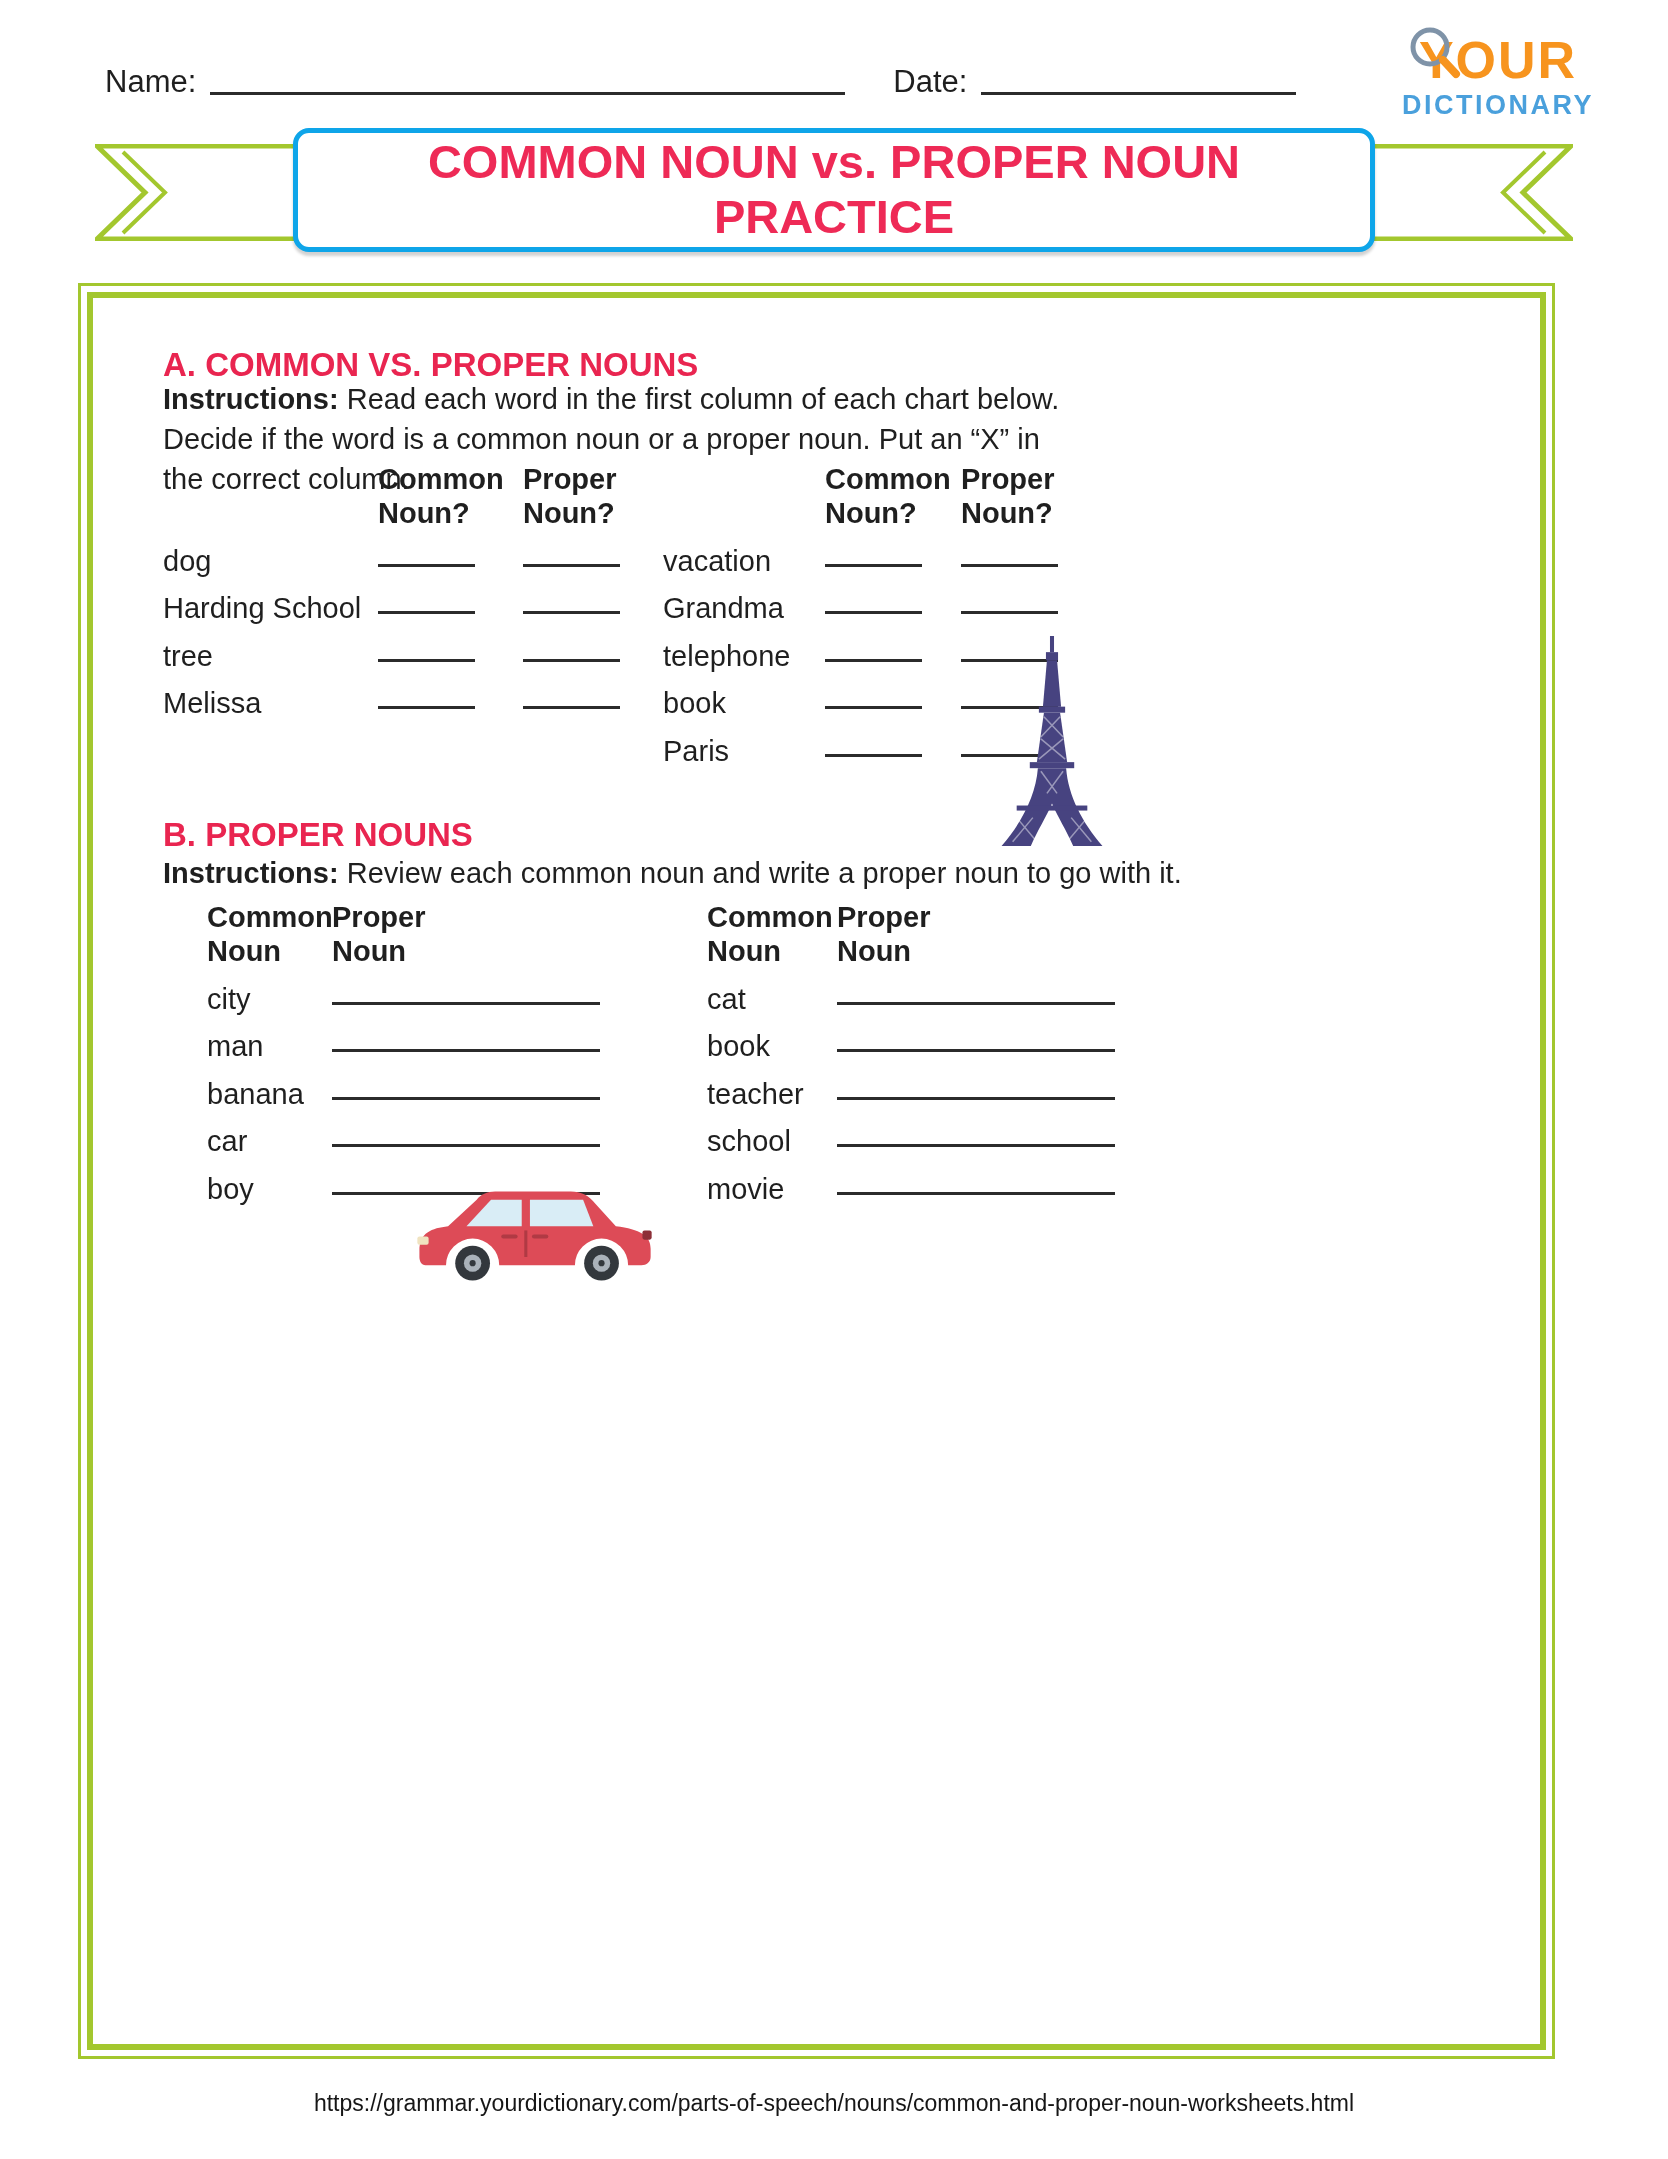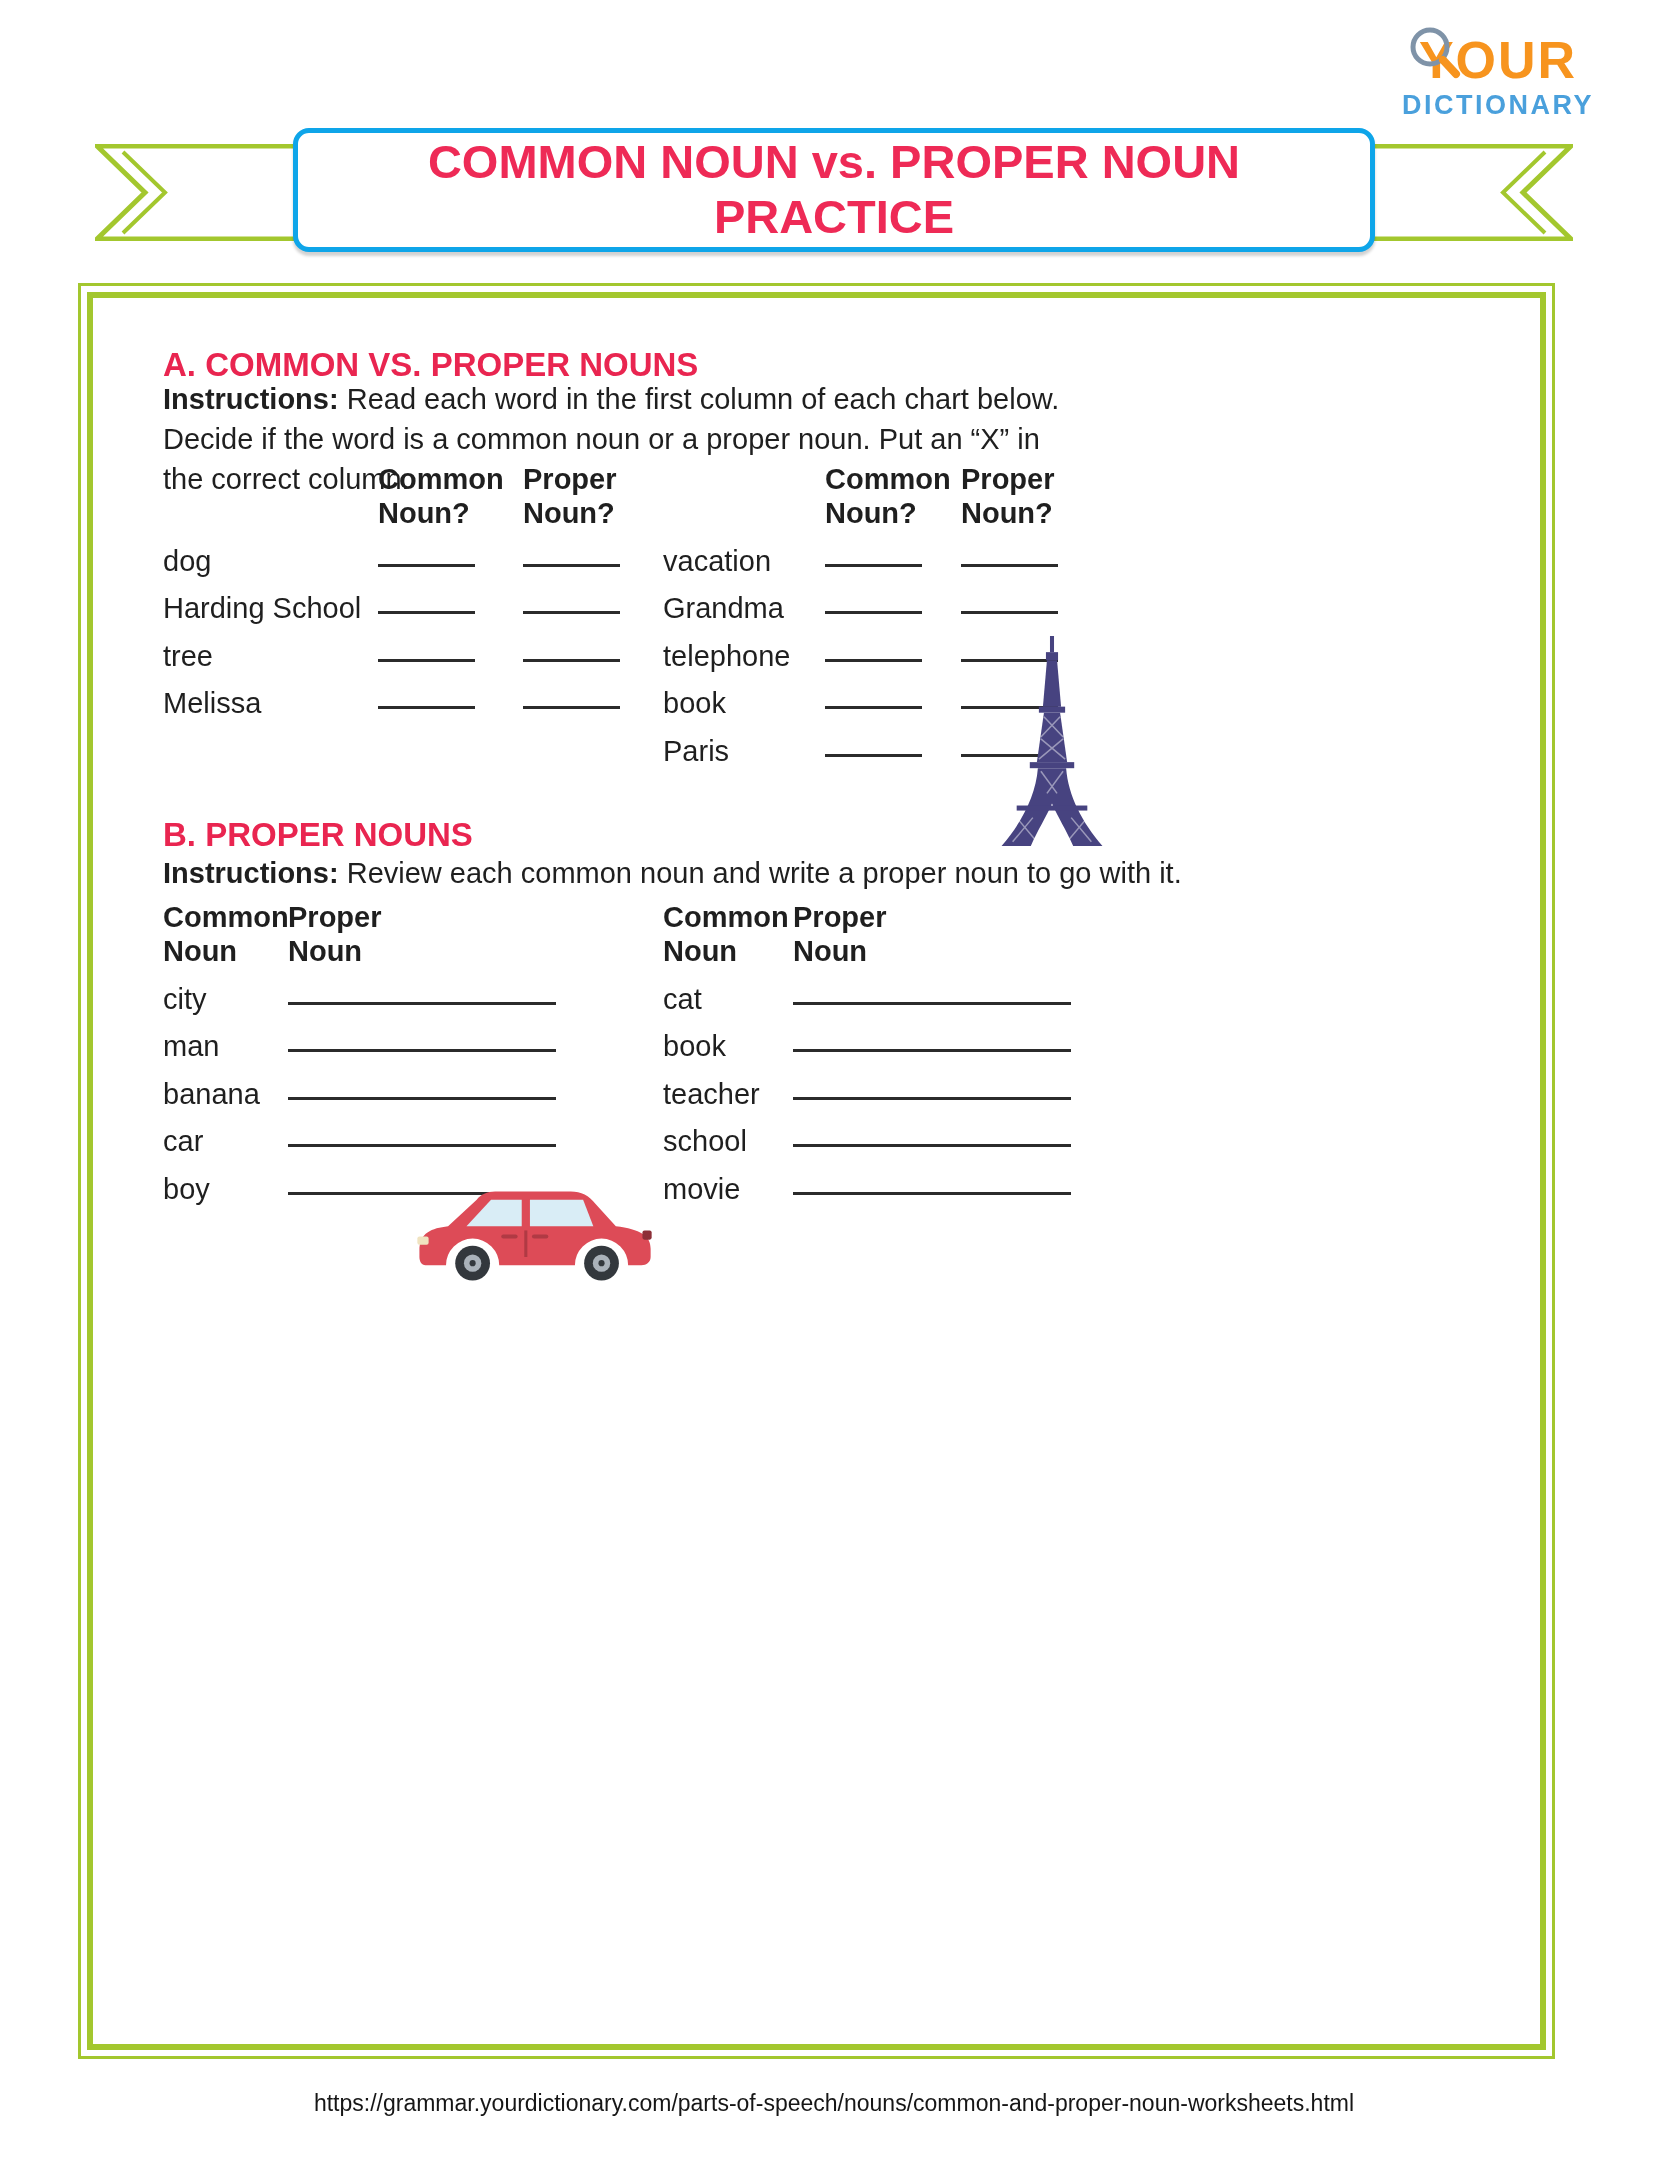--- a/index.html
+++ b/index.html
@@ -54,39 +54,45 @@
   .word { display:inline-block; }
 
   .chartA .c1 { width:215px; }
   .chartA .c2 { width:145px; }
   .chartA .c3 { width:145px; }
   .chartA.right .c1 { width:162px; }
   .chartA.right .c2 { width:136px; }
   .chartA.right .c3 { width:112px; }
   .blank-a { display:inline-block; width:97px; height:0; border-bottom:3px solid #2b2b2b; margin-bottom:4px; }
 
-  .chartB .c1 { width:125px; }
+  .chartB .c1 { width:125px;margin-left:44px; }
   .chartB .c2 { width:282px; }
   .chartB.right .c1 { width:130px; }
   .chartB.right .c2 { width:288px; }
   .blank-b { display:inline-block; width:268px; height:0; border-bottom:3px solid #2b2b2b; margin-bottom:4px; }
   .chartB.right .blank-b { width:278px; }
 
   
   .eiffel { position:absolute; left:915px; top:350px; width:112px; height:222px; z-index:3; }
   .car { position:absolute; left:320px; top:898px; width:266px; height:100px; z-index:3; }
 
   
   .footer { position:absolute; top:2090px; left:0; width:100%; text-align:center; font-size:23px; color:#161616; }
 </style>
 </head>
 <body>
 
 <div class="page">
 
+  <div class="header-row">
+    <span>Name:</span>
+    <span class="blank-line name-blank"></span>
+    <span class="date-label">Date:</span>
+    <span class="blank-line date-blank"></span>
+  </div>
 
   <div class="logo">
     <span class="logo-your">
       <svg class="logo-glass" width="58" height="58" viewBox="0 0 58 58">
         <circle cx="25" cy="23" r="17" fill="none" stroke="#7f93a8" stroke-width="5"></circle>
         <line x1="38" y1="36" x2="51" y2="50" stroke="#f7941e" stroke-width="8" stroke-linecap="round"></line>
       </svg>
       <span>YOUR</span>
     </span>
     <div class="logo-dict">DICTIONARY</div>

